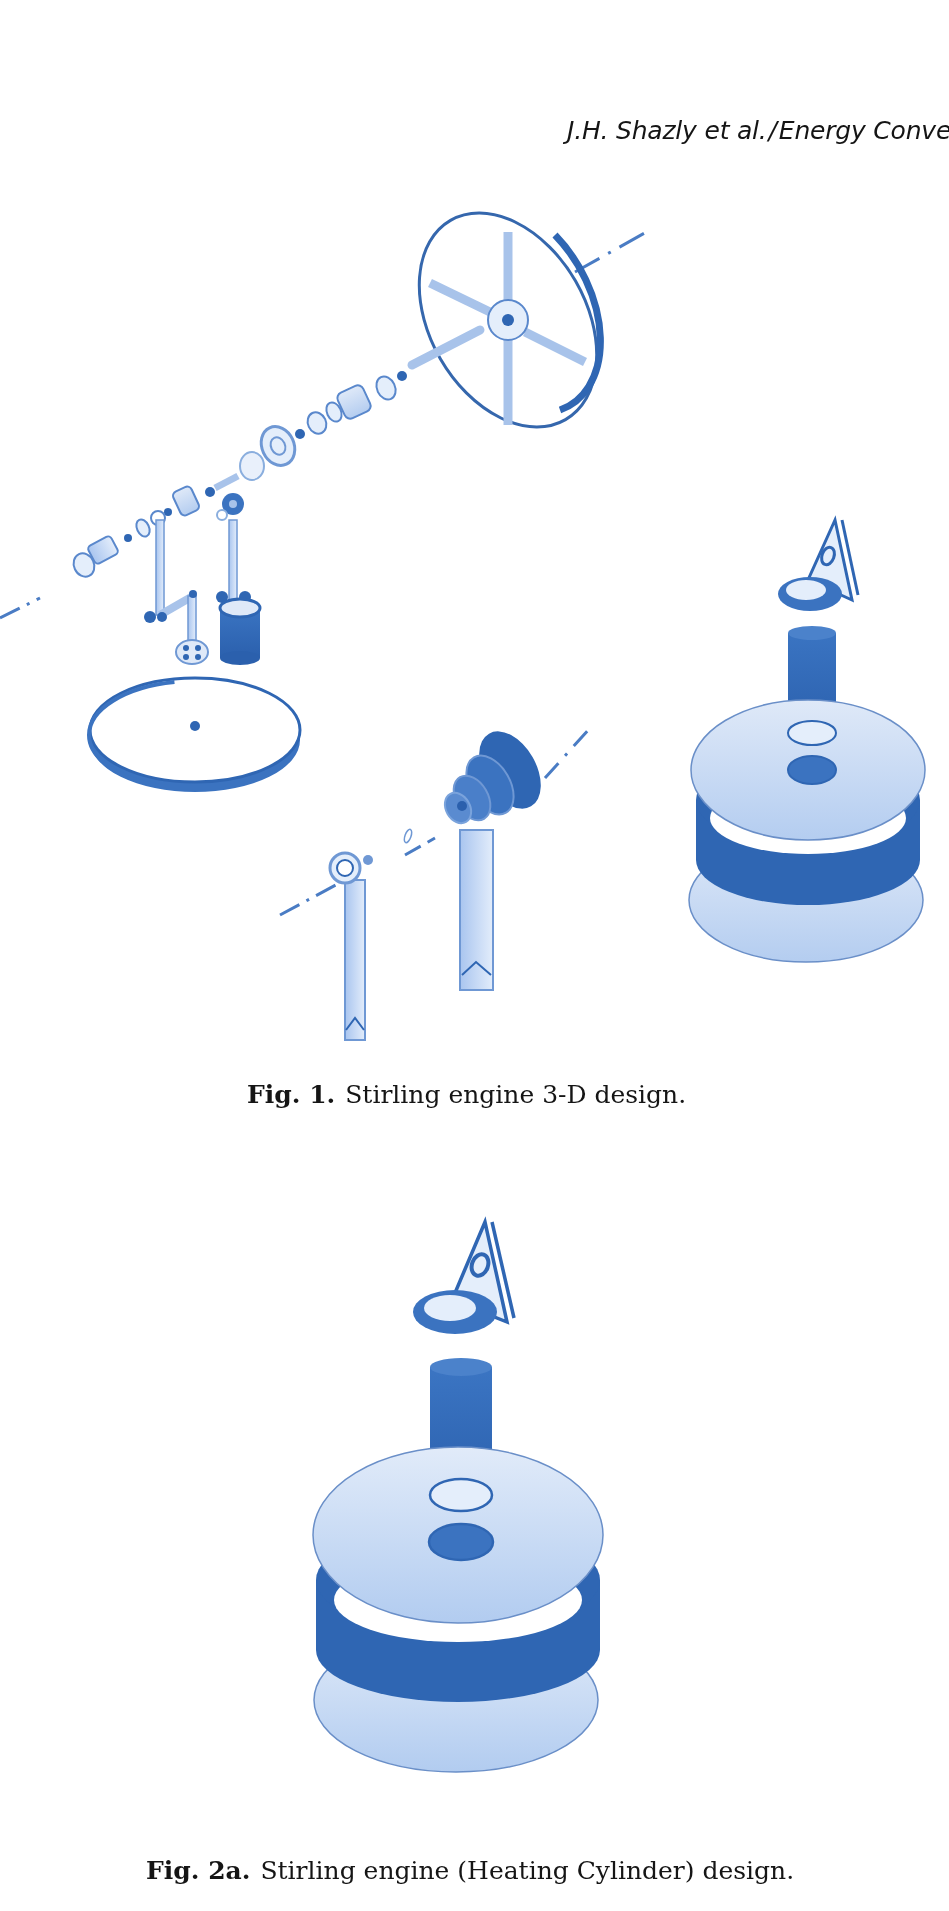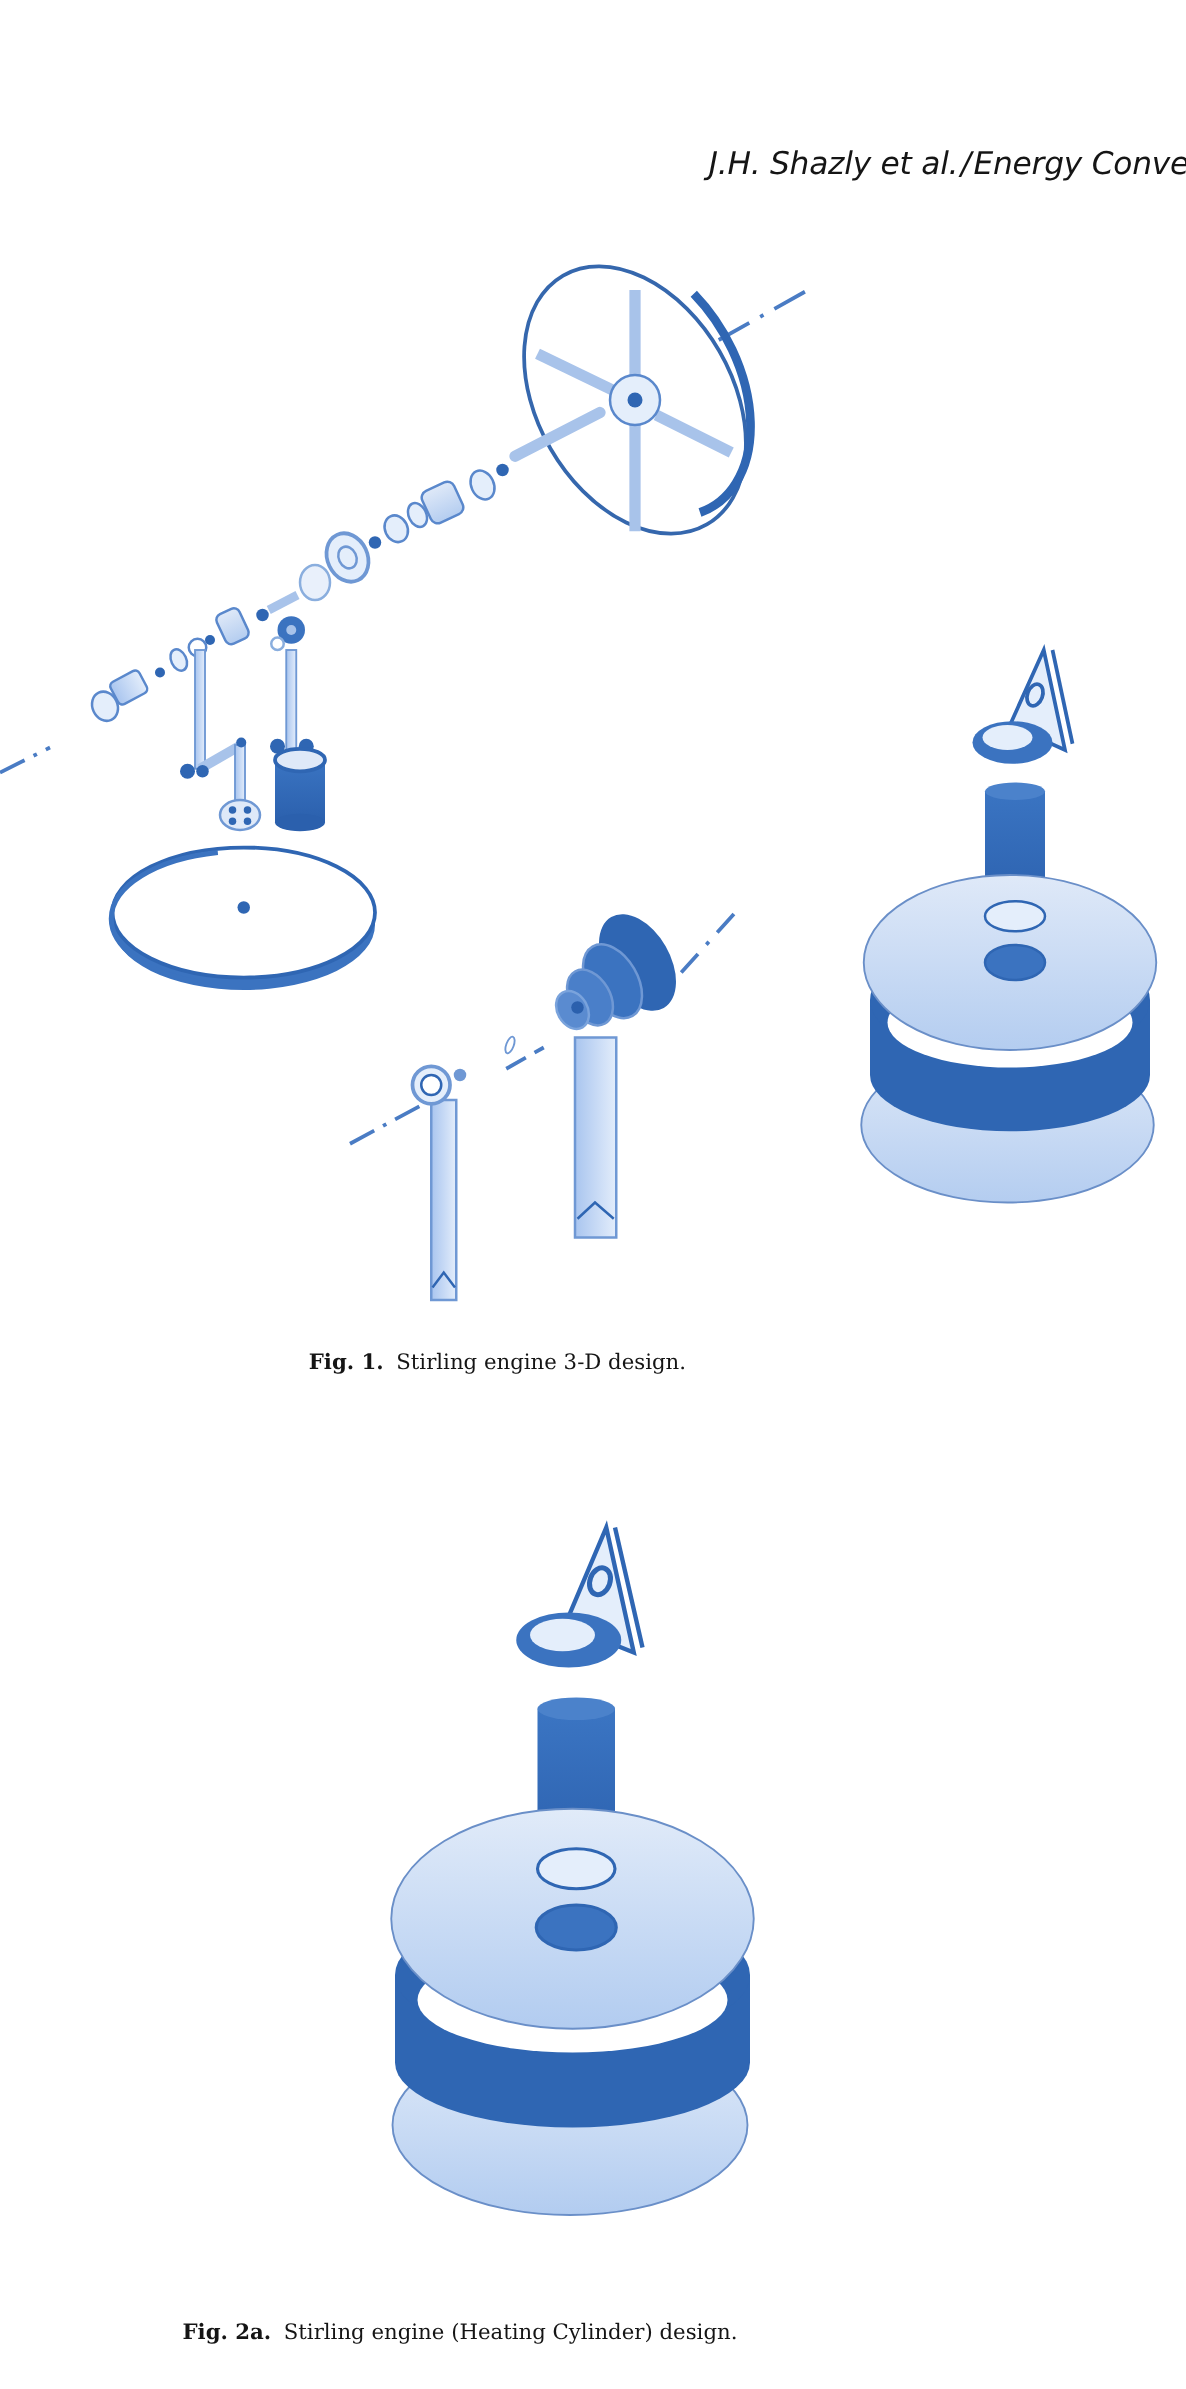--- a/index.html
+++ b/index.html
@@ -5,21 +5,21 @@
     html, body { margin: 0; padding: 0; background: #ffffff; }
     body { width: 949px; height: 1911px; position: relative; overflow: hidden; font-family: "DejaVu Serif", "Liberation Serif", serif; color: #111; }
     .running-header {
       position: absolute; left: 567px; top: 116px; white-space: nowrap;
       font-family: "DejaVu Sans", "Liberation Sans", sans-serif;
       font-style: italic; font-size: 25px; letter-spacing: -0.2px; color: #151515;
     }
     .running-header .sep { margin: 0 2px; }
     .fig { position: absolute; }
     .caption {
-      position: absolute; white-space: nowrap; font-size: 17px; color: #151515;
+      position: absolute; white-space: nowrap; font-size: 25px; color: #151515;
       font-family: "DejaVu Serif", "Liberation Serif", serif;
     }
     .caption .lbl { font-weight: bold; margin-right: 10px; }
     svg { display: block; }
   </style>
 </head>
 <body>
 
 <div class="running-header">
   <span>J.H. Shazly et al.</span><span class="sep">/</span><span>Energy Conve</span>

